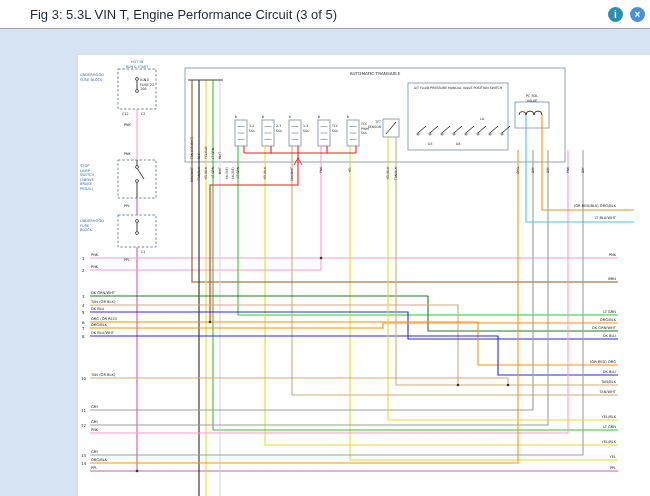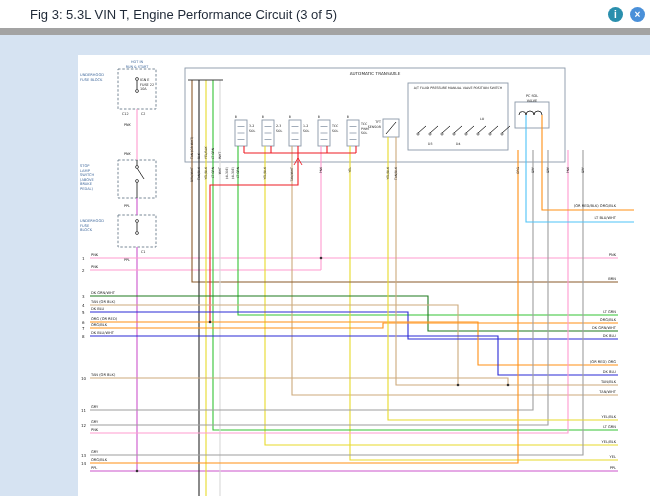--- a/index.html
+++ b/index.html
@@ -1,19 +1,19 @@
 <!DOCTYPE html>
 <html><head>
 <meta charset="utf-8">
 <style>
   html,body{margin:0;padding:0;}
   body{width:650px;height:496px;overflow:hidden;font-family:"Liberation Sans",sans-serif;}
   .page{position:relative;width:650px;height:496px;background:#d6e3f2;overflow:hidden;}
   .header{position:absolute;top:0;left:0;right:0;height:28px;background:#ffffff;
-          display:flex;align-items:center;border-bottom:7px solid #a3a3a3;}
+          display:flex;align-items:center;border-bottom:1px solid #a3a3a3;}
   .title{padding-left:30px;font-size:13px;color:#1f2937;white-space:nowrap;}
   .icons{position:absolute;right:5px;top:7px;display:flex;gap:7px;}
   .icon{width:15px;height:15px;border-radius:50%;color:#fff;font-size:10px;line-height:15px;
         text-align:center;font-weight:bold;cursor:pointer;user-select:none;}
   .icon.info{background:#2a8fad;}
   .icon.close{background:#4a90d9;}
   .canvas{position:absolute;left:78px;top:55px;width:572px;height:441px;background:#ffffff;}
   svg{display:block;}
 </style>
 </head>

